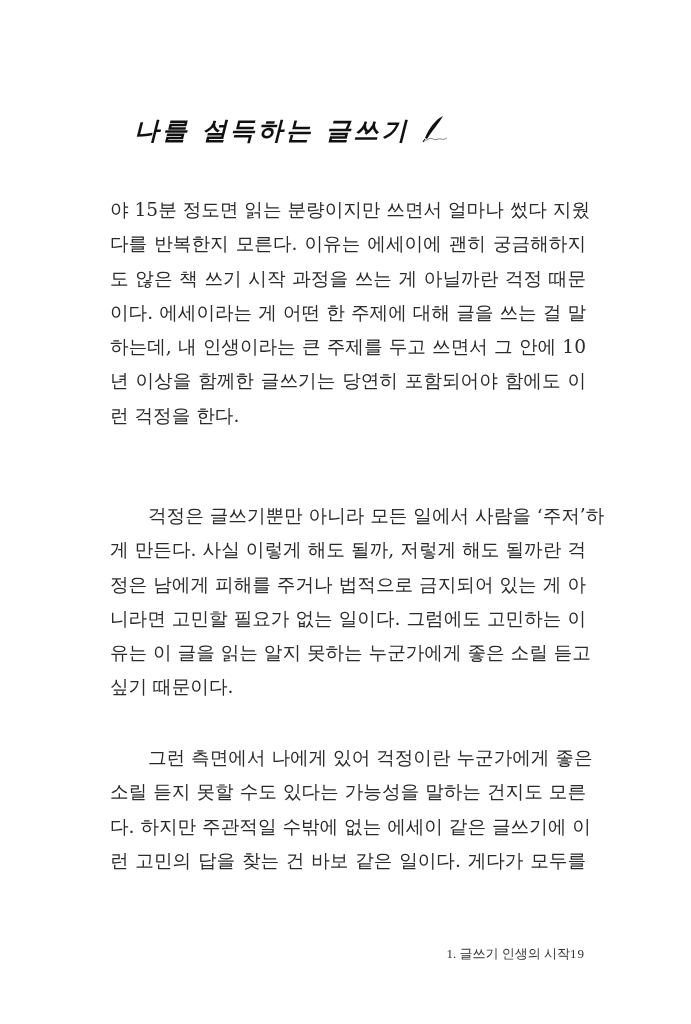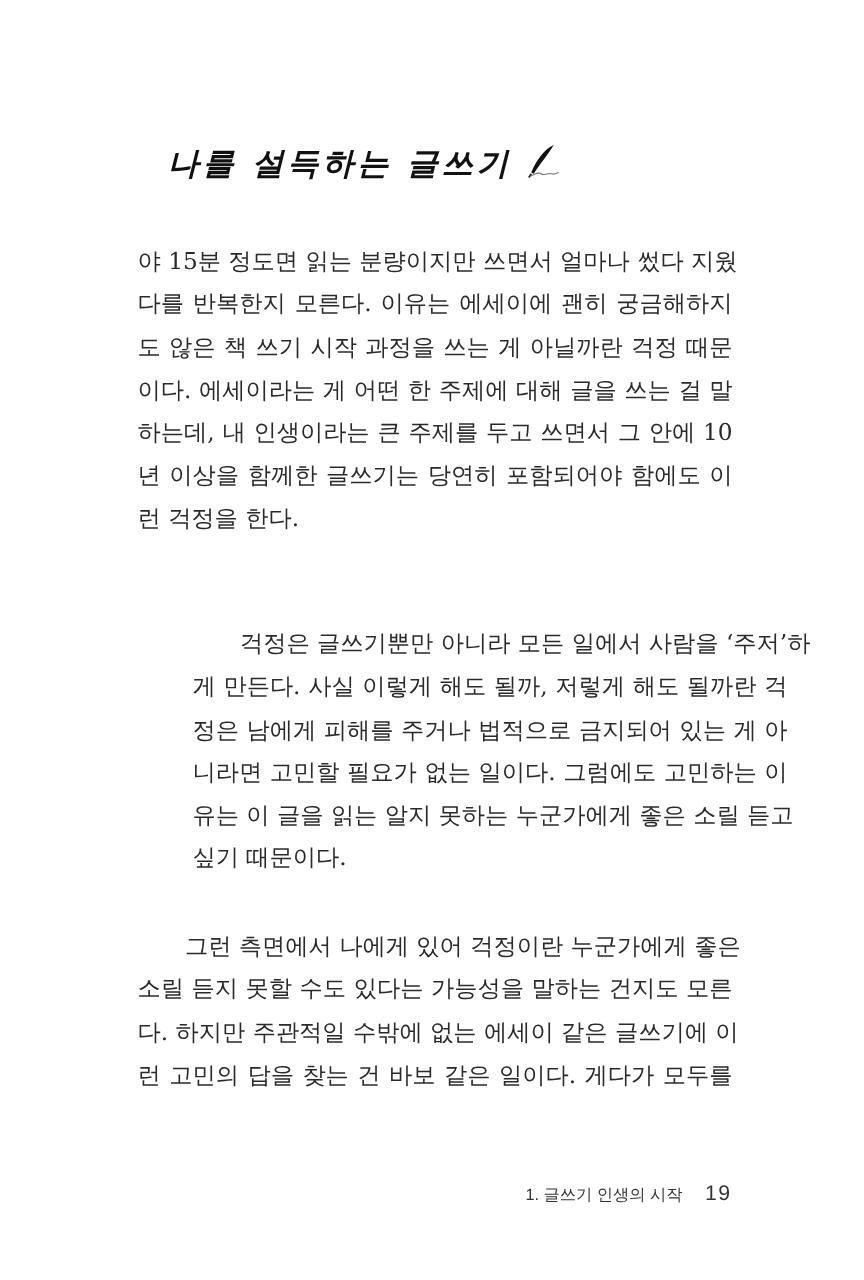--- a/index.html
+++ b/index.html
@@ -8,23 +8,23 @@
   .title { position: absolute; left: 134px; top: 110px; height: 40px;
            display: flex; align-items: center; font-style: italic; }
   .title-text { font-family: "DejaVu Sans", sans-serif; font-weight: bold;
                 font-size: 25px; letter-spacing: 3px; color: #111; }
   .quill { margin-left: 10px; width: 32px; height: 32px; display: inline-block; }
   .para { position: absolute; left: 110px; width: 476px; }
   .line { height: 34.3px; line-height: 34px; font-size: 18.6px; white-space: nowrap;
           text-align: justify; text-align-last: justify; color: #2a2a2a; }
   .line.last { text-align-last: left; }
   .line.indent { padding-left: 38px; }
-  .footer { position: absolute; top: 945px; right: 106px; font-family: Liberation Sans, sans-serif;
-            font-size: 13px; color: #333; display: flex; gap: 18px; align-items: baseline; }
-  .footer .pnum { font-size: 17px; letter-spacing: 1px; }
+  .footer { position: absolute; top: 945px; right: 106px; font-family: Liberation Serif, serif;
+            font-size: 13px; color: #333; display: flex; align-items: baseline; }
+  .footer .pnum { font-size: 13px; letter-spacing: 1px; }
 </style>
 </head>
 <body>
 
 <div class="title">
   <span class="title-text">나를 설득하는 글쓰기</span>
   <span class="quill">
     <svg width="32" height="32" viewBox="0 0 32 32">
       <path d="M24 2 C17 5 10 14 6 24 L8 25 C13 17 20 9 24 2 Z" fill="#111"></path>
       <path d="M6 25 L4 28" stroke="#111" stroke-width="1.2"></path>
@@ -36,21 +36,21 @@
 <div class="para" style="top:193px;">
   <div class="line">야 15분 정도면 읽는 분량이지만 쓰면서 얼마나 썼다 지웠</div>
   <div class="line">다를 반복한지 모른다. 이유는 에세이에 괜히 궁금해하지</div>
   <div class="line">도 않은 책 쓰기 시작 과정을 쓰는 게 아닐까란 걱정 때문</div>
   <div class="line">이다. 에세이라는 게 어떤 한 주제에 대해 글을 쓰는 걸 말</div>
   <div class="line">하는데, 내 인생이라는 큰 주제를 두고 쓰면서 그 안에 10</div>
   <div class="line">년 이상을 함께한 글쓰기는 당연히 포함되어야 함에도 이</div>
   <div class="line last">런 걱정을 한다.</div>
 </div>
 
-<div class="para" style="top:499px;margin-left:44px;">
+<div class="para" style="top:499px;">
   <div class="line indent">걱정은 글쓰기뿐만 아니라 모든 일에서 사람을 ‘주저’하</div>
   <div class="line">게 만든다. 사실 이렇게 해도 될까, 저렇게 해도 될까란 걱</div>
   <div class="line">정은 남에게 피해를 주거나 법적으로 금지되어 있는 게 아</div>
   <div class="line">니라면 고민할 필요가 없는 일이다. 그럼에도 고민하는 이</div>
   <div class="line">유는 이 글을 읽는 알지 못하는 누군가에게 좋은 소릴 듣고</div>
   <div class="line last">싶기 때문이다.</div>
 </div>
 
 <div class="para" style="top:741px;">
   <div class="line indent">그런 측면에서 나에게 있어 걱정이란 누군가에게 좋은</div>

